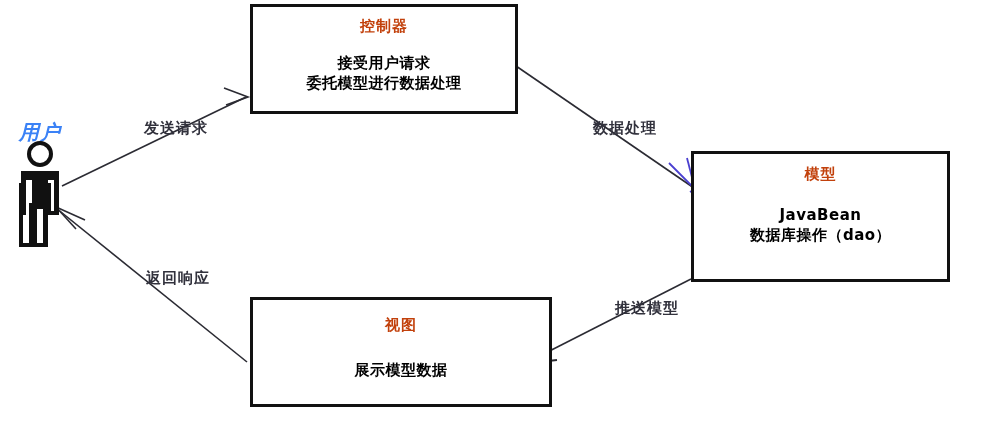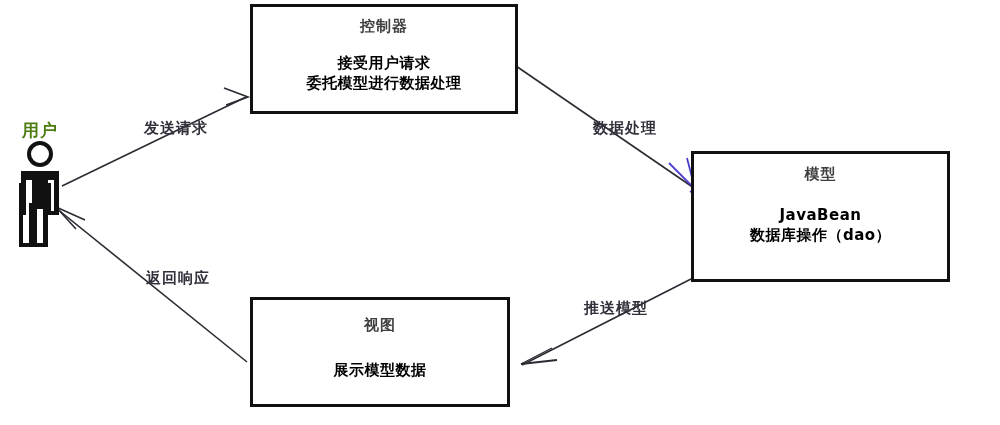--- a/index.html
+++ b/index.html
@@ -29,21 +29,21 @@
     box-sizing: border-box;
     background: #ffffff;
     border: 3px solid #111111;
     text-align: center;
     color: #2b2b33;
   }
   .node-title {
     font-weight: bold;
     font-size: 15px;
     letter-spacing: 1px;
-    color: #404040;
+    color: #c2410c;
   }
   .node-body {
     font-weight: bold;
     font-size: 15px;
     letter-spacing: 0.5px;
     line-height: 20px;
     color: #000000;
   }
   #box-controller {
     left: 250px;
@@ -57,55 +57,56 @@
     left: 691px;
     top: 151px;
     width: 259px;
     height: 131px;
     padding-top: 11px;
   }
   #box-model .node-body { margin-top: 21px; }
   #box-view {
     left: 250px;
     top: 297px;
-    width: 260px;
+    width: 302px;
     height: 110px;
     padding-top: 16px;
   }
   #box-view .node-body { margin-top: 25px; }
   .edge-label {
     position: absolute;
     font-weight: bold;
     font-size: 15px;
     letter-spacing: 1px;
     color: #31313c;
     white-space: nowrap;
     margin-left: 40px;
   }
   #label-send-request { left: 104px; top: 119px; }
   #label-data-process { left: 553px; top: 119px; }
-  #label-push-model  { left: 544px; top: 299px; }
+  #label-push-model  { left: 575px; top: 299px; }
   #label-return-resp { left: 106px; top: 269px; }
   #actor-user {
     position: absolute;
     left: 12px;
     top: 119px;
     width: 56px;
     height: 130px;
   }
   #actor-label {
     position: absolute;
     left: 0px;
     top: 0px;
     width: 56px;
     text-align: center;
     font-weight: bold;
-    font-size: 17px;
+    font-size: 20px;
     letter-spacing: 1px;
-    color: #4d7c0f;
+    color: #3b82f6;
+    font-style: italic;
   }
   #actor-figure {
     position: absolute;
     left: 3px;
     top: 22px;
   }
 </style>
 </head>
 <body>
 

